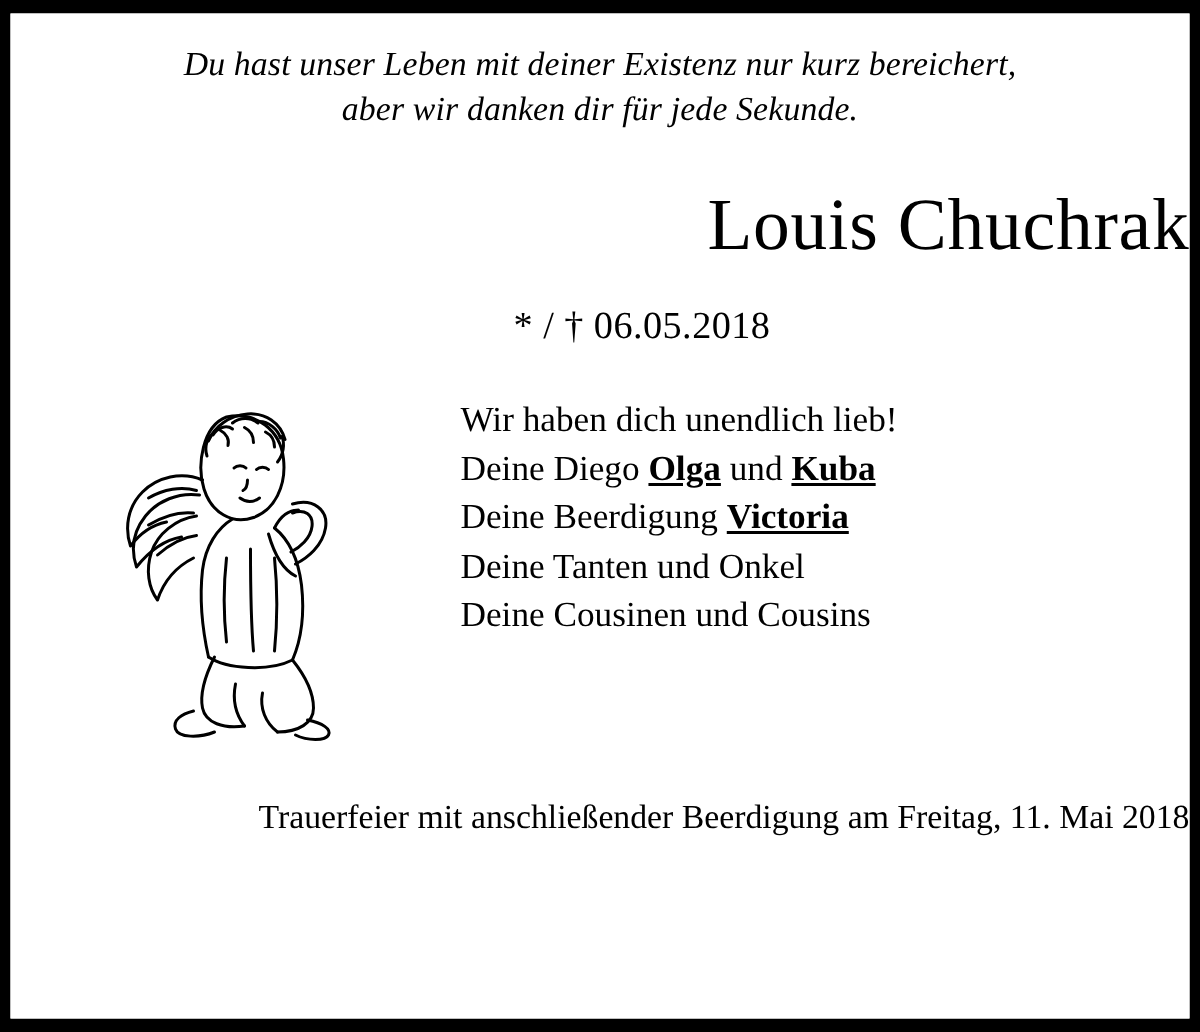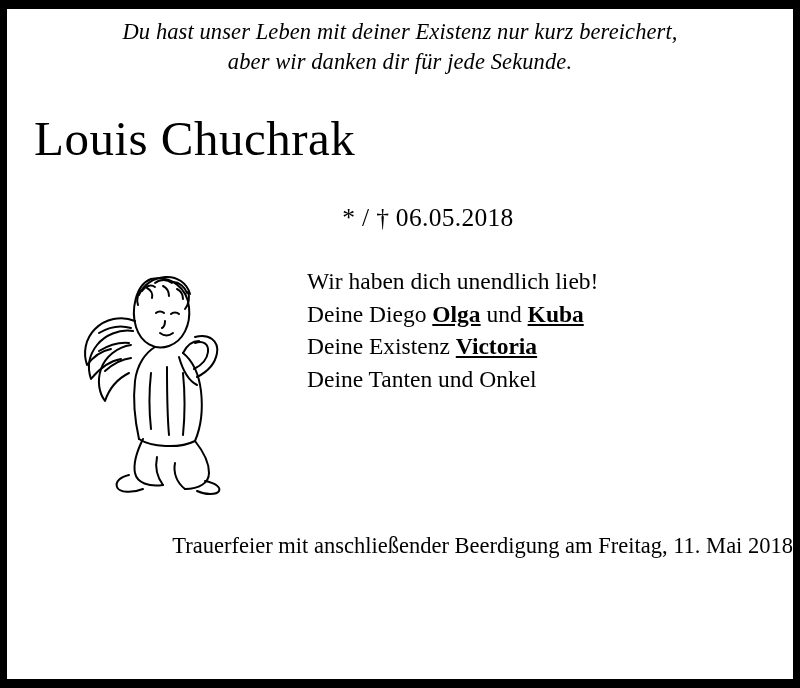--- a/index.html
+++ b/index.html
@@ -32,41 +32,41 @@
     box-sizing: border-box;
     background: #ffffff;
   }
 
   
   .motto {
     text-align: center;
     font-style: italic;
     font-size: 22.5px;
     line-height: 1.33;
-    padding-top: 8px;
+    padding-top: 19px;
     letter-spacing: 0.1px;
   }
   .motto div { white-space: nowrap; }
 
   
   .name {
-    text-align: left;
+    text-align: right;
     font-size: 49px;
     line-height: 1;
     margin-top: 37px;
     padding-left: 27px;
     letter-spacing: 0.5px;
     white-space: nowrap;
   }
 
   
   .dates {
     text-align: center;
     font-size: 25.5px;
-    margin-top: 40px;
+    margin-top: 28px;
     padding-left: 56px;
     letter-spacing: 0.3px;
     white-space: nowrap;
   }
 
   
   .middle {
     position: relative;
     margin-top: 26px;
     height: 268px;
@@ -168,23 +168,24 @@
           </g>
         </svg>
       </div>
 
       <div class="family">
         <div>Wir haben dich unendlich lieb!</div>
         <div>
           <span>Deine Diego </span><b>Olga</b><span> und </span><b>Kuba</b>
         </div>
         <div>
-          <span>Deine Existenz </span><b>Victoria</b>
+          <span>Deine Beerdigung </span><b>Victoria</b>
         </div>
         <div>Deine Tanten und Onkel</div>
+        <div>Deine Cousinen und Cousins</div>
       </div>
 
     </div>
 
     <div class="footer">
       <div>Trauerfeier mit anschließender Beerdigung am Freitag, 11. Mai 2018</div>
     </div>
 
   </div>
 </div>

